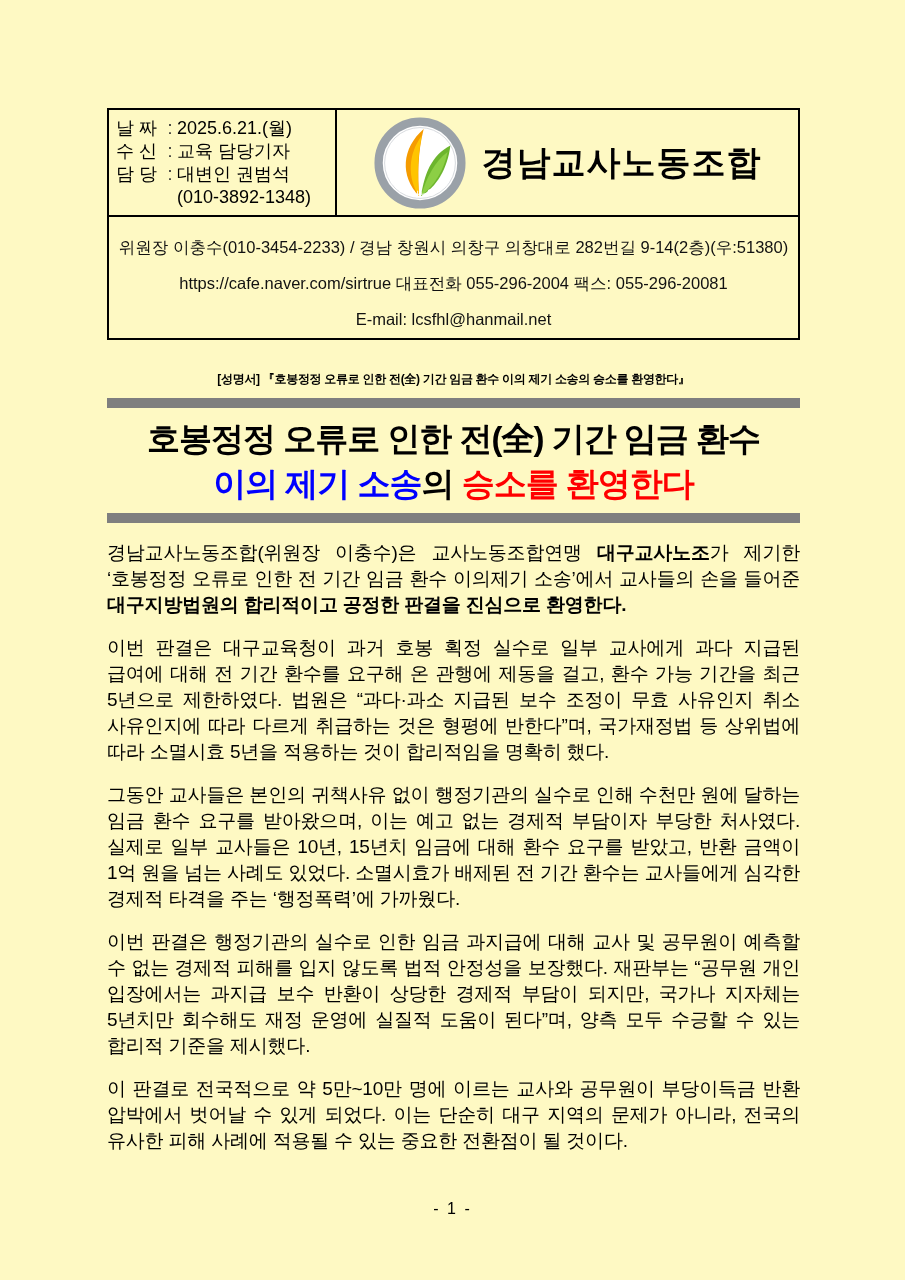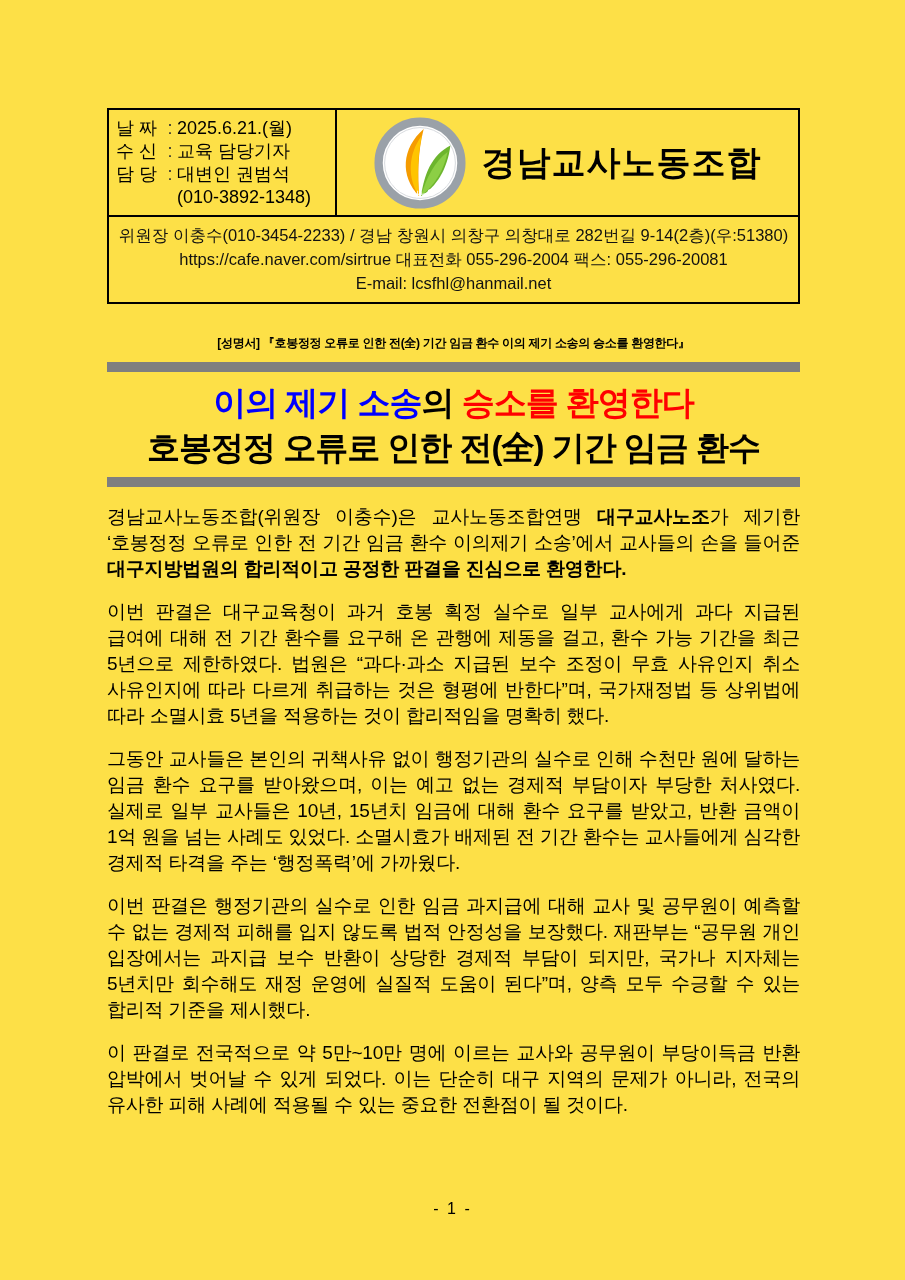--- a/index.html
+++ b/index.html
@@ -1,17 +1,17 @@
 <!DOCTYPE html>
 <html lang="ko"><head>
 <meta charset="utf-8">
 <style>
   html,body { margin:0; padding:0; background:#ffffff; }
   .page {
-    width:905px; height:1280px; background:#fde047; color:#000;
+    width:905px; height:1280px; background:#fef9c3; color:#000;
     font-family:"Liberation Sans","DejaVu Sans",sans-serif;
     position:relative; box-sizing:border-box;
     padding:108px 105px 0 107px; overflow:hidden;
   }
 
   
   .header-box { border:2px solid #000; }
   .header-top { display:flex; min-height:94px; }
   .header-info {
     width:228px; border-right:2px solid #000; box-sizing:border-box;
@@ -24,21 +24,21 @@
   .header-brand {
     flex:1; display:flex; align-items:center; justify-content:center;
     gap:16px; padding:2px 0;
   }
   .logo-svg { width:92px; height:92px; display:block; }
   .org-name { font-size:34px; font-weight:800; letter-spacing:1px; }
   .header-contact {
     border-top:2px solid #000; text-align:center;
     padding:6px 2px 7px; font-size:16.5px; line-height:24px; color:#111;
   }
-  .contact-line { white-space:nowrap; }
+  .contact-line { white-space:nowrap;margin-top:12px; }
 
   
   .subtitle {
     margin-top:31px; text-align:center; font-weight:bold;
     font-size:12px; white-space:nowrap; letter-spacing:-0.3px;
   }
   .bar { height:10px; background:#7f7f7f; }
   .bar-top { margin-top:10px; }
   .title-block { text-align:center; padding:8px 0 7px; }
   .title-line {
@@ -108,22 +108,22 @@
     <div class="header-contact">
       <div class="contact-line">위원장 이충수(010-3454-2233) / 경남 창원시 의창구 의창대로 282번길 9-14(2층)(우:51380)</div>
       <div class="contact-line">https://cafe.naver.com/sirtrue 대표전화 055-296-2004  팩스: 055-296-20081</div>
       <div class="contact-line">E-mail:  lcsfhl@hanmail.net</div>
     </div>
   </div>
 
   <div class="subtitle">[성명서] 『호봉정정 오류로 인한 전(全) 기간 임금 환수 이의 제기 소송의 승소를 환영한다』</div>
   <div class="bar bar-top"></div>
   <div class="title-block">
+    <div class="title-line">호봉정정 오류로 인한 전(全) 기간 임금 환수</div>
     <div class="title-line"><span style="color: rgb(0, 0, 255);">이의 제기 소송</span><span style="color: rgb(0, 0, 0);">의</span><span style="color: rgb(255, 0, 0);"> 승소를 환영한다</span></div>
-    <div class="title-line">호봉정정 오류로 인한 전(全) 기간 임금 환수</div>
   </div>
   <div class="bar"></div>
 
   <div class="body-text">
     <p><span>경남교사노동조합(위원장 이충수)은 교사노동조합연맹 </span><span class="seg-bold">대구교사노조</span><span>가 제기한 ‘호봉정정 오류로 인한 전 기간 임금 환수 이의제기 소송’에서 교사들의 손을 들어준 </span><span class="seg-bold">대구지방법원의 합리적이고 공정한 판결을 진심으로 환영한다.</span></p>
     <p><span>이번 판결은 대구교육청이 과거 호봉 획정 실수로 일부 교사에게 과다 지급된 급여에 대해 전 기간 환수를 요구해 온 관행에 제동을 걸고, 환수 가능 기간을 최근 5년으로 제한하였다. 법원은 “과다·과소 지급된 보수 조정이 무효 사유인지 취소 사유인지에 따라 다르게 취급하는 것은 형평에 반한다”며, 국가재정법 등 상위법에 따라 소멸시효 5년을 적용하는 것이 합리적임을 명확히 했다.</span></p>
     <p><span>그동안 교사들은 본인의 귀책사유 없이 행정기관의 실수로 인해 수천만 원에 달하는 임금 환수 요구를 받아왔으며, 이는 예고 없는 경제적 부담이자 부당한 처사였다. 실제로 일부 교사들은 10년, 15년치 임금에 대해 환수 요구를 받았고, 반환 금액이 1억 원을 넘는 사례도 있었다. 소멸시효가 배제된 전 기간 환수는 교사들에게 심각한 경제적 타격을 주는 ‘행정폭력’에 가까웠다.</span></p>
     <p><span>이번 판결은 행정기관의 실수로 인한 임금 과지급에 대해 교사 및 공무원이 예측할 수 없는 경제적 피해를 입지 않도록 법적 안정성을 보장했다. 재판부는 “공무원 개인 입장에서는 과지급 보수 반환이 상당한 경제적 부담이 되지만, 국가나 지자체는 5년치만 회수해도 재정 운영에 실질적 도움이 된다”며, 양측 모두 수긍할 수 있는 합리적 기준을 제시했다.</span></p>
     <p><span>이 판결로 전국적으로 약 5만~10만 명에 이르는 교사와 공무원이 부당이득금 반환 압박에서 벗어날 수 있게 되었다. 이는 단순히 대구 지역의 문제가 아니라, 전국의 유사한 피해 사례에 적용될 수 있는 중요한 전환점이 될 것이다.</span></p>
   </div>

